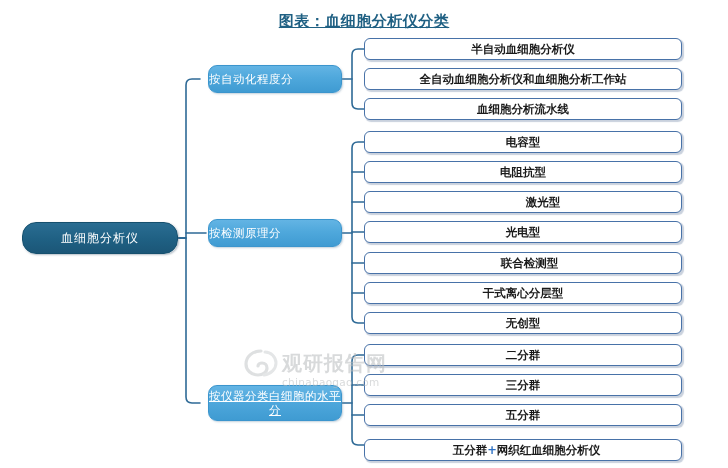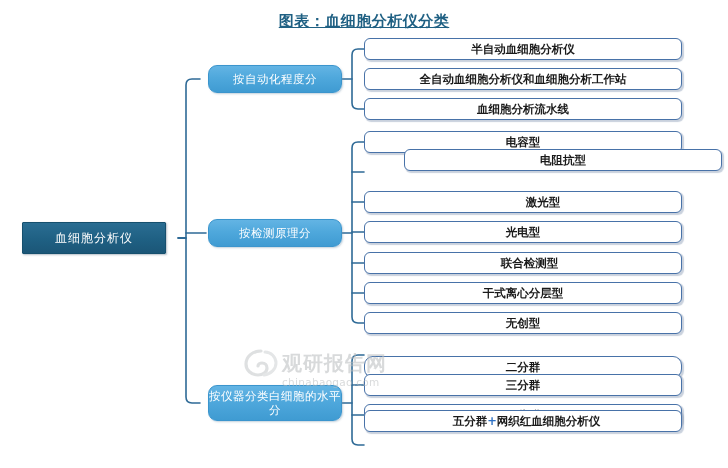--- a/index.html
+++ b/index.html
@@ -37,24 +37,24 @@
     position: absolute;
     left: 0; top: 0;
     width: 728px; height: 468px;
     pointer-events: none;
   }
 
   
   .root-node {
     position: absolute;
     left: 22px; top: 222px;
-    width: 144px; height: 32px;
+    width: 156px; height: 32px;
     background: linear-gradient(180deg,#2a6d92 0%, #1f6083 55%, #1b5677 100%);
     border: 1px solid #16506e;
-    border-radius: 1px;
+    border-radius: 14px;
     color: #ffffff;
     font-size: 12px;
     display: flex;
     align-items: center;
     justify-content: center;
     box-shadow: 1px 1px 2px rgba(90,110,130,0.45);
     letter-spacing: 1px;
   }
 
   
@@ -62,29 +62,28 @@
     position: absolute;
     left: 208px;
     width: 134px;
     background: linear-gradient(180deg,#63b4e4 0%, #4fa8dc 45%, #3f9bd2 100%);
     border: 1px solid #3b95cd;
     border-radius: 9px;
     color: #ffffff;
     font-size: 11.5px;
     display: flex;
     align-items: center;
-    justify-content: center;
     text-align: center;
     box-shadow: 1px 1px 2px rgba(120,150,175,0.45);
     line-height: 14px;
     letter-spacing: 0.5px;
   }
   .branch-node.b1 { top: 65px;  height: 28px; }
   .branch-node.b2 { top: 219px; height: 28px; }
-  .branch-node.b3 { top: 385px; height: 36px; }
+  .branch-node.b3 { top: 385px; height: 36px; text-decoration: underline; }
 
   
   .leaf-node {
     position: absolute;
     left: 364px;
     width: 318px;
     height: 22px;
     background: #ffffff;
     border: 1px solid #4872a8;
     border-radius: 6px;
@@ -185,49 +184,49 @@
   <div class="leaf-node" style="top:68px;">
     <span>全自动血细胞分析仪和血细胞分析工作站</span>
   </div>
   <div class="leaf-node" style="top:98px;">
     <span>血细胞分析流水线</span>
   </div>
 
   <div class="leaf-node" style="top:131px;">
     <span>电容型</span>
   </div>
-  <div class="leaf-node" style="top:149px;margin-left:40px;">
+  <div class="leaf-node" style="top:161px;">
     <span>电阻抗型</span>
   </div>
   <div class="leaf-node" style="top:191px;padding-left:40px;">
     <span>激光型</span>
   </div>
   <div class="leaf-node" style="top:221px;">
     <span>光电型</span>
   </div>
   <div class="leaf-node" style="top:252px;padding-left:13px;">
     <span>联合检测型</span>
   </div>
   <div class="leaf-node" style="top:282px;">
     <span>干式离心分层型</span>
   </div>
   <div class="leaf-node" style="top:312px;">
     <span>无创型</span>
   </div>
 
-  <div class="leaf-node" style="top:356px;border-radius:9px;">
+  <div class="leaf-node" style="top:344px;">
     <span>二分群</span>
   </div>
   <div class="leaf-node" style="top:374px;">
     <span>三分群</span>
   </div>
   <div class="leaf-node" style="top:404px;">
     <span>五分群</span>
   </div>
-  <div class="leaf-node" style="top:410px;padding-left:7px;">
+  <div class="leaf-node" style="top:439px;padding-left:7px;">
     <span id="leaf-plus">五分群<span class="plus">+</span>网织红血细胞分析仪</span>
   </div>
 
   <div class="watermark">
     <div class="wm-row">
       <svg class="wm-logo" viewBox="0 0 34 30">
         <path d="M17,3 C8,3 2,9 2,16 C2,22 7,27 14,27 C19,27 23,24 23,20 C23,17 21,15 18,15 C16,15 14,16 14,18" fill="none" stroke="#c4c7c9" stroke-width="3.2" stroke-linecap="round"></path>
         <path d="M20,27 C27,26 32,21 32,15 C32,9 27,4 21,4" fill="none" stroke="#cfd2d4" stroke-width="3" stroke-linecap="round"></path>
       </svg>
       <div class="wm-name">观研报告网</div>

